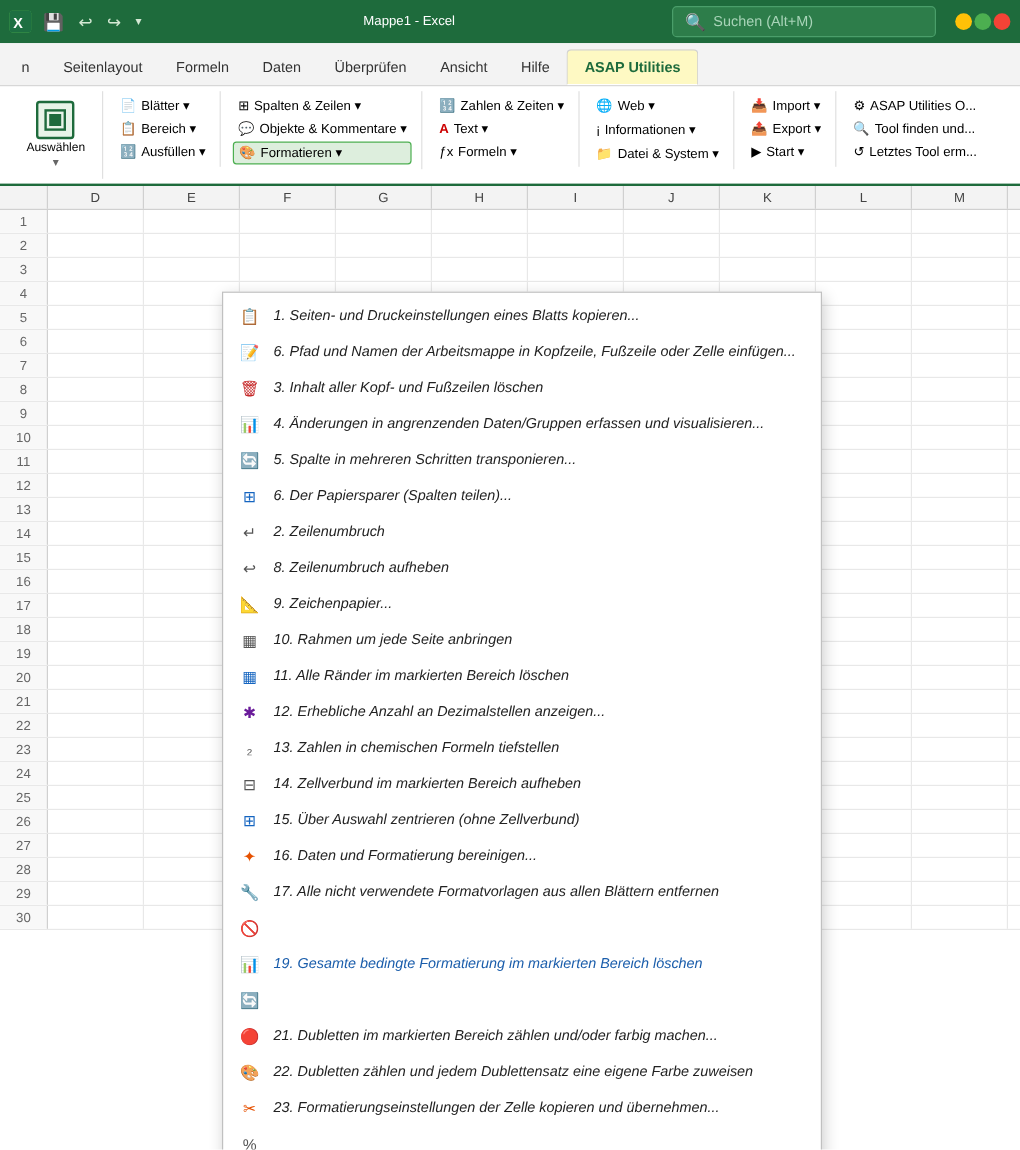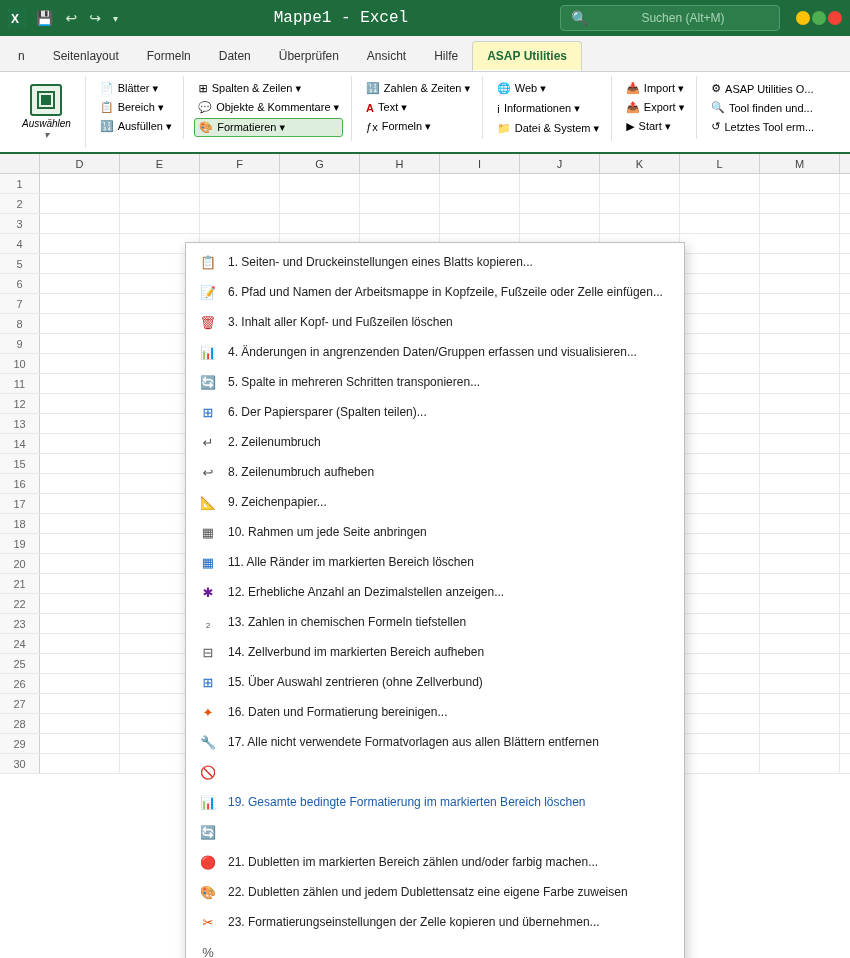--- a/index.html
+++ b/index.html
@@ -11,32 +11,32 @@
       height: 36px;
       display: flex;
       align-items: center;
       padding: 0 8px;
       gap: 8px;
     }
     .title-bar-left { display: flex; align-items: center; gap: 6px; }
     .title-icon { width: 18px; height: 18px; background: #4caf50; border-radius: 2px; display: flex; align-items: center; justify-content: center; color: white; font-size: 10px; font-weight: bold; }
     .quick-access { display: flex; align-items: center; gap: 4px; }
     .qa-btn { color: #d4e9d4; font-size: 14px; cursor: pointer; padding: 2px 4px; }
-    .title-text { color: white; font-size: 16px; margin: 0 auto; flex: 1; text-align: center; font-family: Liberation Mono, monospace; }
+    .title-text { color: white; font-size: 11px; margin: 0 auto; flex: 1; text-align: center; }
     .search-box {
       background: #2d7d4a;
       border: 1px solid #4a9e6a;
       border-radius: 4px;
       display: flex;
       align-items: center;
       padding: 4px 10px;
       gap: 6px;
       width: 220px;
     }
-    .search-box input { background: transparent; border: none; outline: none; color: #fde047; font-size: 12px; width: 160px; margin-left: 47px; }
+    .search-box input { background: transparent; border: none; outline: none; color: #fde047; font-size: 12px; width: 160px; }
     .search-box input::placeholder { color: #a8d4b8; }
     .search-icon-svg { color: #a8d4b8; font-size: 14px; }
     .window-controls { display: flex; gap: 2px; margin-left: 8px; }
     .win-btn { width: 14px; height: 14px; border-radius: 50%; cursor: pointer; }
     .win-min { background: #ffc107; }
     .win-max { background: #4caf50; }
     .win-close { background: #f44336; }
 
     
     .ribbon-tabs {
@@ -168,21 +168,21 @@
     }
     .menu-item-icon {
       width: 20px;
       height: 20px;
       display: flex;
       align-items: center;
       justify-content: center;
       flex-shrink: 0;
       font-size: 13px;
     }
-    .menu-item-text { flex: 1; }
+    .menu-item-text { flex: 1; font-style: italic; }
     
     .ic-blue { color: #1565c0; }
     .ic-red { color: #c62828; }
     .ic-orange { color: #e65100; }
     .ic-purple { color: #6a1b9a; }
     .ic-teal { color: #00695c; }
     .ic-gray { color: #555; }
   </style>
 </head>
 <body>
@@ -221,21 +221,21 @@
   <div class="tab">Daten</div>
   <div class="tab">Überprüfen</div>
   <div class="tab">Ansicht</div>
   <div class="tab">Hilfe</div>
   <div class="tab active">ASAP Utilities</div>
 </div>
 
 <div class="ribbon">
 
   <div class="ribbon-group">
-    <div style="display:flex; flex-direction:column; align-items:center; cursor:pointer; padding:4px 6px; border-radius:3px;font-style:italic;">
+    <div style="display:flex; flex-direction:column; align-items:center; cursor:pointer; padding:4px 6px; border-radius:3px;">
       <div style="width:32px;height:32px;background:#e8f4e8;border:2px solid #1e6b3c;border-radius:3px;display:flex;align-items:center;justify-content:center;">
         <svg width="20" height="20" viewBox="0 0 20 20">
             <rect x="2" y="2" width="16" height="16" fill="none" stroke="#1e6b3c" stroke-width="2"></rect>
             <rect x="5" y="5" width="10" height="10" fill="#1e6b3c"></rect>
           </svg>
       </div>
       <div style="font-size:10px;text-align:center;margin-top:2px;">Auswählen</div>
       <div style="font-size:10px;color:#666;">▾</div>
     </div>
   </div>

